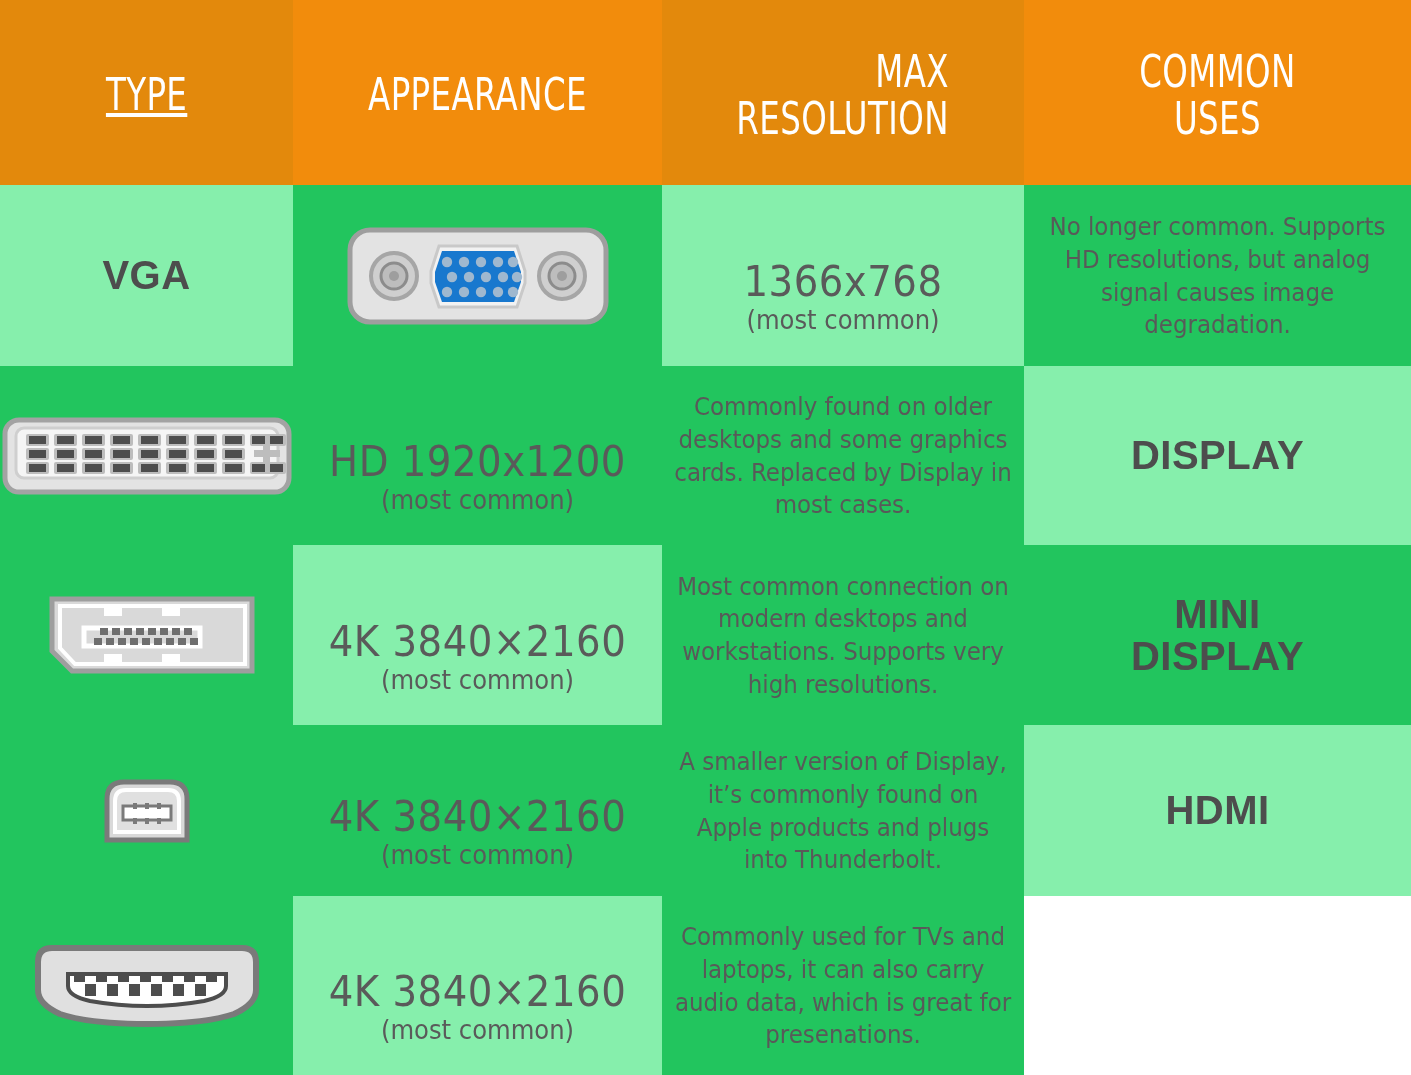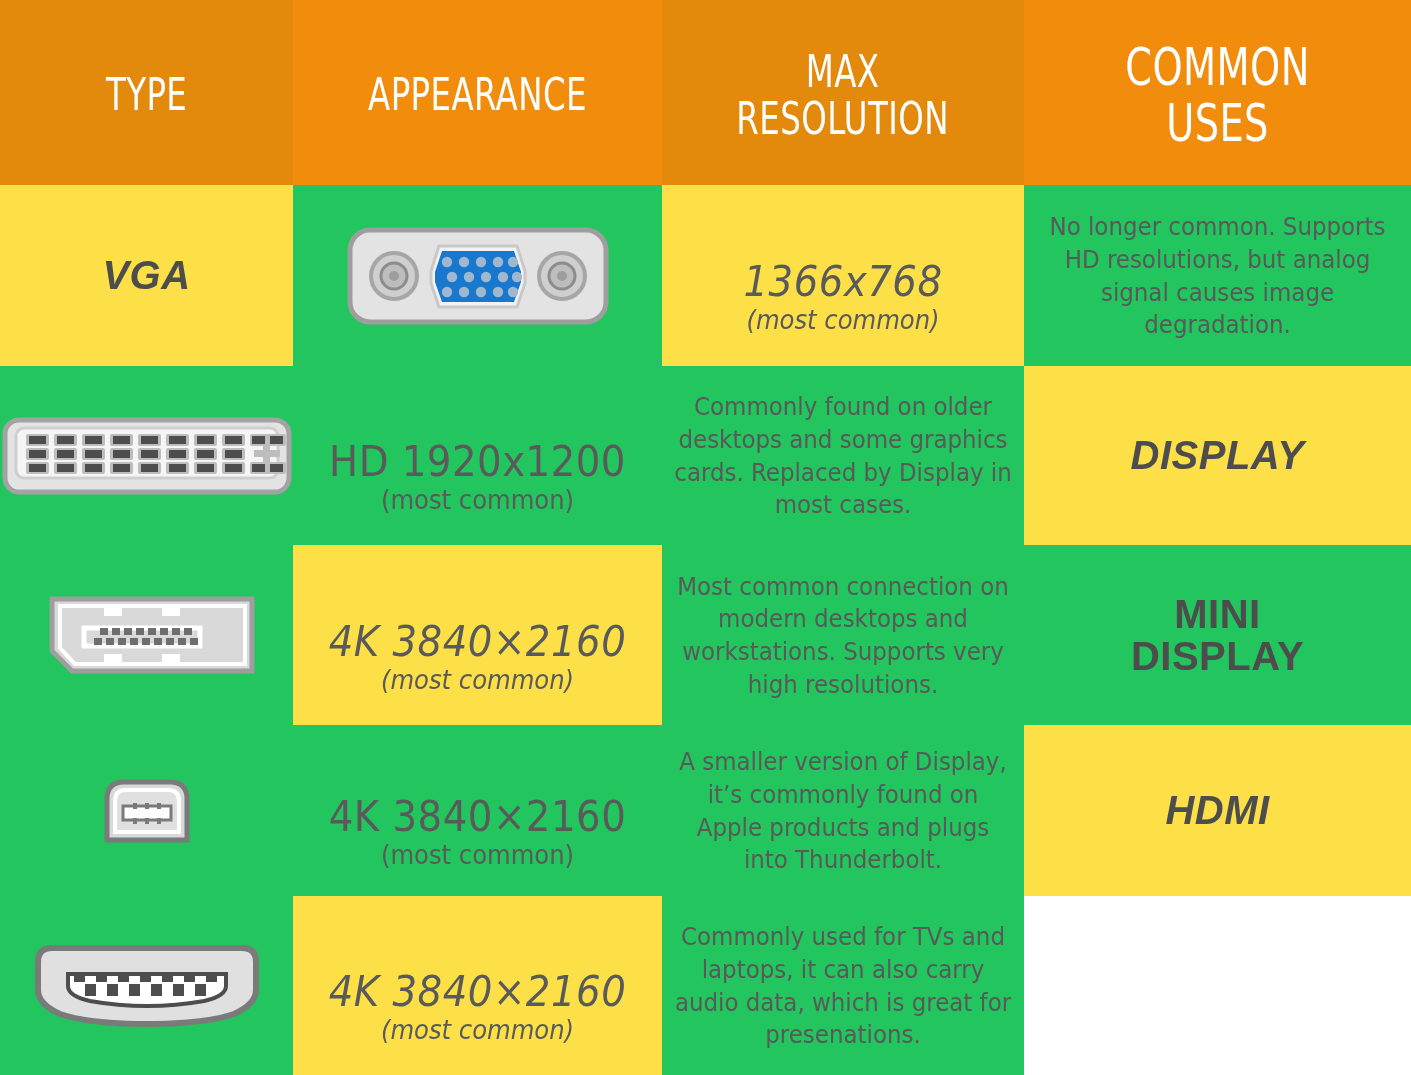--- a/index.html
+++ b/index.html
@@ -32,34 +32,34 @@
     font-family: "DejaVu Sans Condensed", "Liberation Sans Narrow", "Liberation Sans", sans-serif;
     font-weight: 300;
     letter-spacing: 0.5px;
     line-height: 1.06;
     padding-top: 6px;
     box-sizing: border-box;
   }
   .hcell span { display: block; transform: scaleX(0.82); transform-origin: center; white-space: nowrap; }
   .h-dark   { background: #E3890C; }
   .h-bright { background: #F28C0C; }
-  .h1 { font-size: 44px; }
+  .h1 { font-size: 44px; text-decoration: underline; }
   .h2 { font-size: 44px; }
-  .h3 { font-size: 44px; }
-  .h4 { font-size: 52px; }
+  .h3 { font-size: 44px; text-align: right; }
+  .h4 { font-size: 44px; }
 
   
   .cell {
     display: flex;
     align-items: center;
     justify-content: center;
     text-align: center;
     box-sizing: border-box;
   }
-  .bg-a { background: #fde047; font-style: italic; }  
+  .bg-a { background: #86efac; }  
   .bg-b { background: #22c55e; }  
   .bg-c { background: #22c55e; }  
 
   .type-label {
     font-family: "Liberation Sans", sans-serif;
     font-weight: bold;
     font-size: 40px;
     color: #4d4d4d;
     letter-spacing: 0.5px;
     line-height: 1.06;

